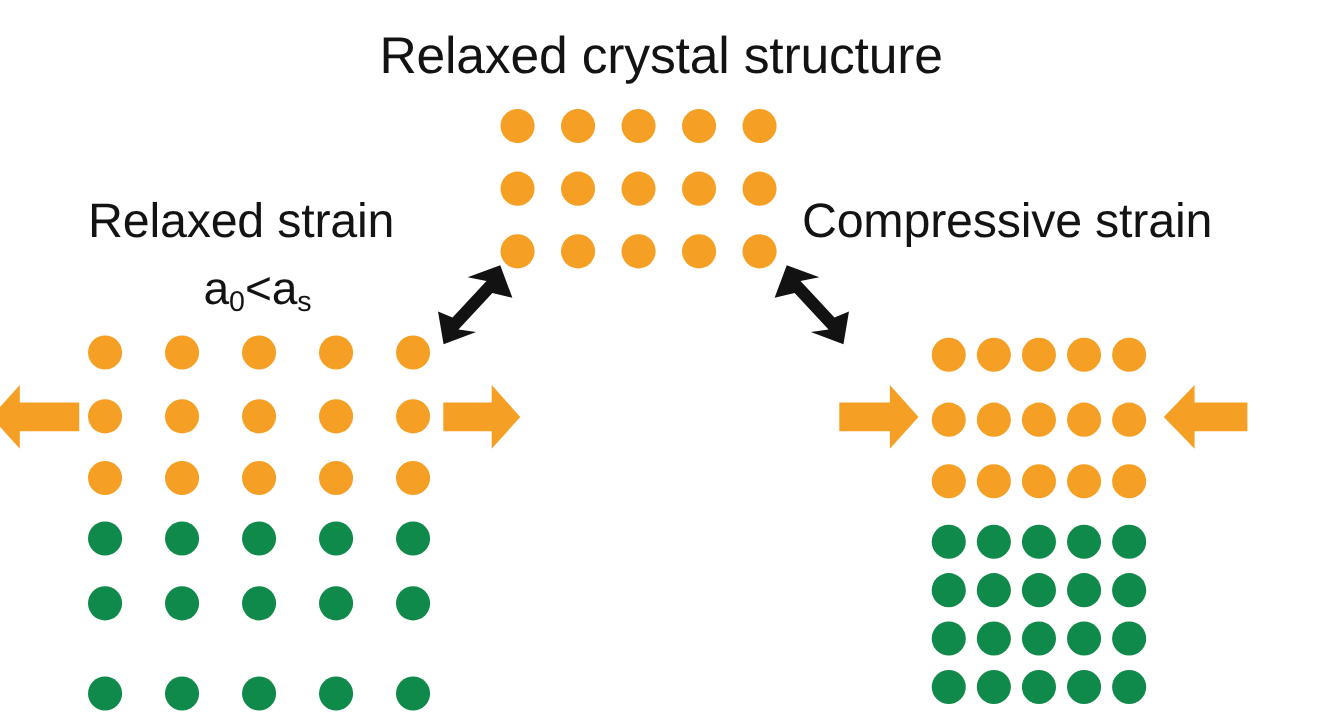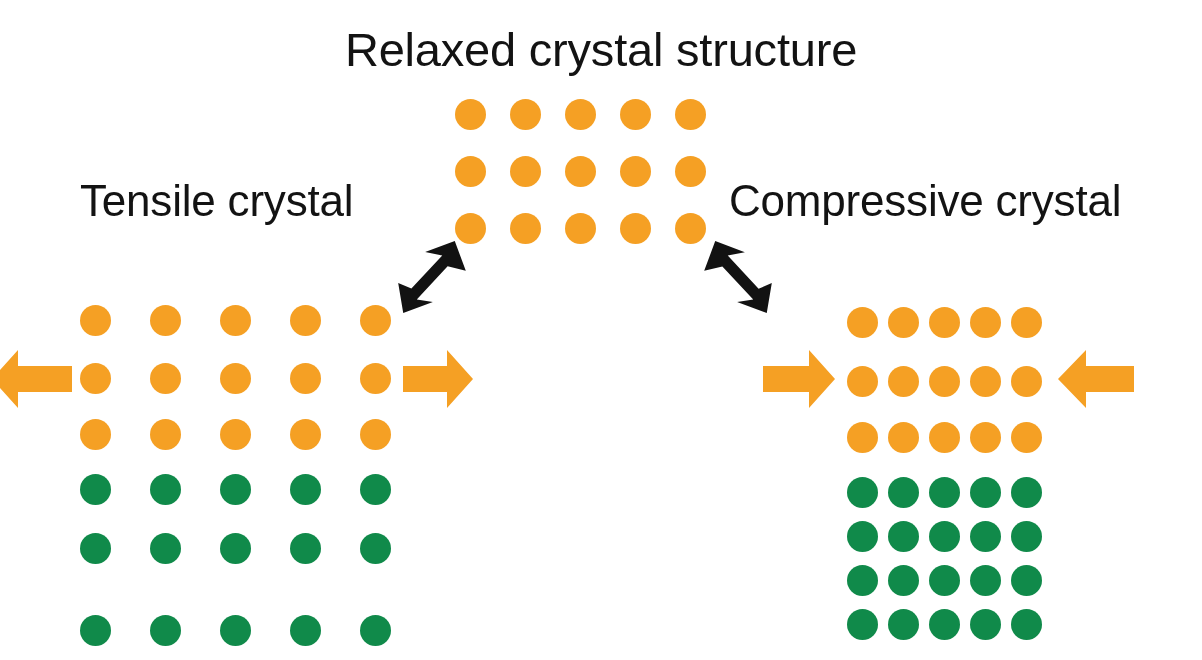--- a/index.html
+++ b/index.html
@@ -74,24 +74,25 @@
     overflow: visible;
   }
 </style>
 </head>
 <body>
 
 <div id="stage">
 
   <div class="label" id="title-relaxed">Relaxed crystal structure</div>
 
-  <div class="label" id="label-tensile">Tensile crystal</div>
-
-
-  <div class="label" id="label-compressive">Compressive crystal</div>
+  <div class="label" id="label-tensile">Relaxed strain</div>
+
+  <div class="label" id="formula-tensile"><span>a</span><span class="sub">0</span><span>&lt;</span><span>a</span><span class="sub">s</span></div>
+
+  <div class="label" id="label-compressive">Compressive strain</div>
 
 
   <div class="lattice" id="lattice-relaxed">
       <div class="atom" style="left: 454.5px; top: 98.5px; width: 31px; height: 31px; background: rgb(245, 160, 36);"></div>
       <div class="atom" style="left: 509.5px; top: 98.5px; width: 31px; height: 31px; background: rgb(245, 160, 36);"></div>
       <div class="atom" style="left: 564.5px; top: 98.5px; width: 31px; height: 31px; background: rgb(245, 160, 36);"></div>
       <div class="atom" style="left: 619.5px; top: 98.5px; width: 31px; height: 31px; background: rgb(245, 160, 36);"></div>
       <div class="atom" style="left: 674.5px; top: 98.5px; width: 31px; height: 31px; background: rgb(245, 160, 36);"></div>
       <div class="atom" style="left: 454.5px; top: 155.5px; width: 31px; height: 31px; background: rgb(245, 160, 36);"></div>
       <div class="atom" style="left: 509.5px; top: 155.5px; width: 31px; height: 31px; background: rgb(245, 160, 36);"></div>

